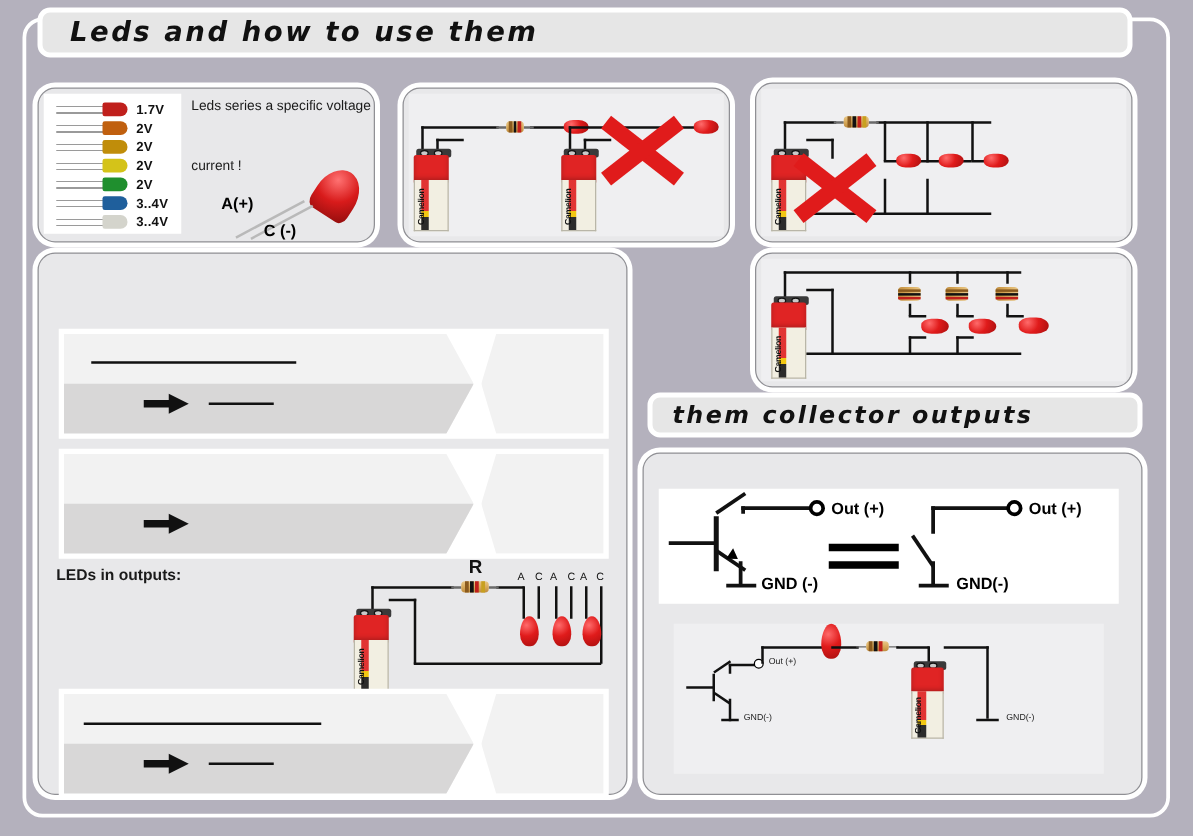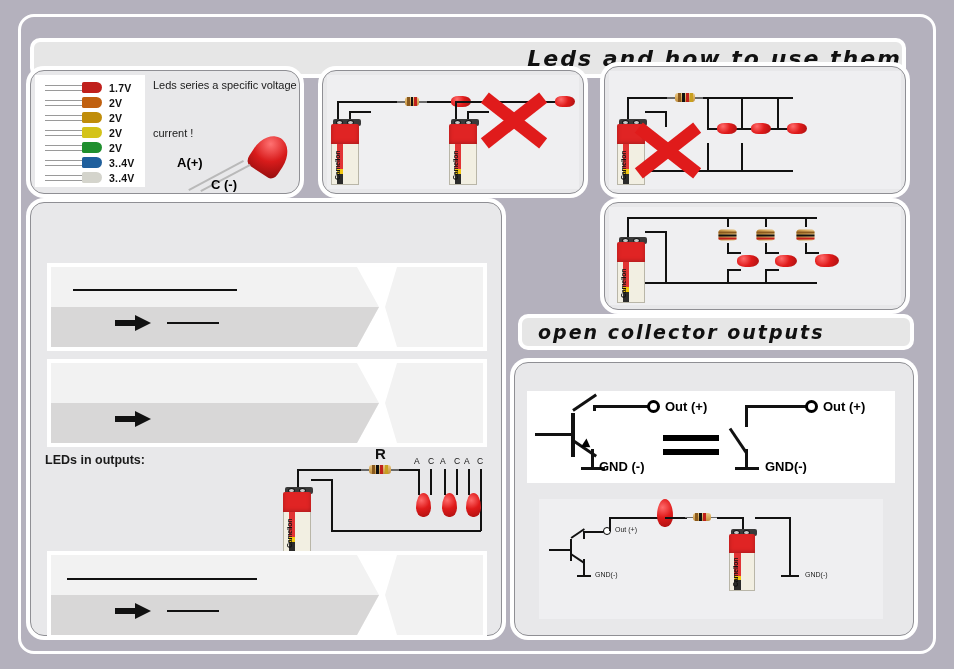--- a/index.html
+++ b/index.html
@@ -44,21 +44,21 @@
   }
   .banner-text {
     font-family: "DejaVu Sans", sans-serif;
     font-style: italic;
     font-weight: 700;
     letter-spacing: 2px;
     color: #111;
     padding-left: 22px;
     white-space: nowrap;
   }
-  #main-title { left: 30px; top: 38px; width: 876px; height: 40px; justify-content: flex-end; }
+  #main-title { left: 30px; top: 6px; width: 876px; height: 40px; }
   #main-title .banner-text { font-size: 22px; }
   #oc-title { left: 518px; top: 314px; width: 396px; height: 36px; }
   #oc-title .banner-text { font-size: 19px; padding-left: 16px; }
 
   
   .section-head {
     position: absolute;
     font-size: 12.5px; font-weight: 700; color: #1a1a1a;
     white-space: nowrap;
   }
@@ -619,42 +619,42 @@
       <div class="rule-line" style="left:20px; top:27px; width:190px;"></div>
       <div class="arrow-glyph" style="left:68px; top:52px; width:36px; height:16px;">
         <div class="shaft"></div>
           <div class="head"></div>
       </div>
       <div class="rule-line" style="left:120px; top:59px; width:52px;"></div>
     </div>
   </div>
 
   <div class="banner" id="oc-title">
-    <div class="banner-text">open collector outputs</div>
+    <div class="banner-text">them collector outputs</div>
   </div>
 
   <div class="card" style="left:514px; top:362px; width:400px; height:274px;">
 
     <div class="white-inner" style="left:12px; top:28px; width:368px; height:92px;">
 
       <div>
         <div class="wire" style="left:8px; top:42px; width:38px; height:3px;"></div>
         <div class="wire" style="left:44px; top:22px; width:4px; height:44px;"></div>
         <div class="wire" style="left:46px; top:18px; width:28px; height:3px; transform:rotate(-34deg); transform-origin:left center;"></div>
         <div class="wire" style="left:46px; top:48px; width:28px; height:3px; transform:rotate(34deg);  transform-origin:left center;"></div>
         <div style="position:absolute; left:56px; top:49px; width:0; height:0;
                     border-left:8px solid #000; border-top:5px solid transparent; border-bottom:5px solid transparent;
                     transform:rotate(34deg);"></div>
         <div class="wire" style="left:66px; top:14px; width:3px; height:6px;"></div>
         <div class="wire" style="left:66px; top:14px; width:58px; height:3px;"></div>
         <div class="node-circle" style="left:120px; top:9px; width:13px; height:13px;"></div>
         <div class="oc-label" style="left:138px; top:8px;">Out (+)</div>
         <div class="wire" style="left:64px; top:58px; width:3px; height:20px;"></div>
         <div class="wire" style="left:54px; top:76px; width:24px; height:3px;"></div>
-        <div class="oc-label" style="left:72px; top:68px;">GND (-)</div>
+        <div class="oc-label" style="left:82px; top:68px;">GND (-)</div>
       </div>
 
       <div class="equals-bar" style="left:136px; top:44px; width:56px;"></div>
       <div class="equals-bar" style="left:136px; top:58px; width:56px;"></div>
 
       <div>
         <div class="wire" style="left:218px; top:14px; width:3px; height:22px;"></div>
         <div class="wire" style="left:218px; top:14px; width:64px; height:3px;"></div>
         <div class="node-circle" style="left:278px; top:9px; width:13px; height:13px;"></div>
         <div class="oc-label" style="left:296px; top:8px;">Out (+)</div>

